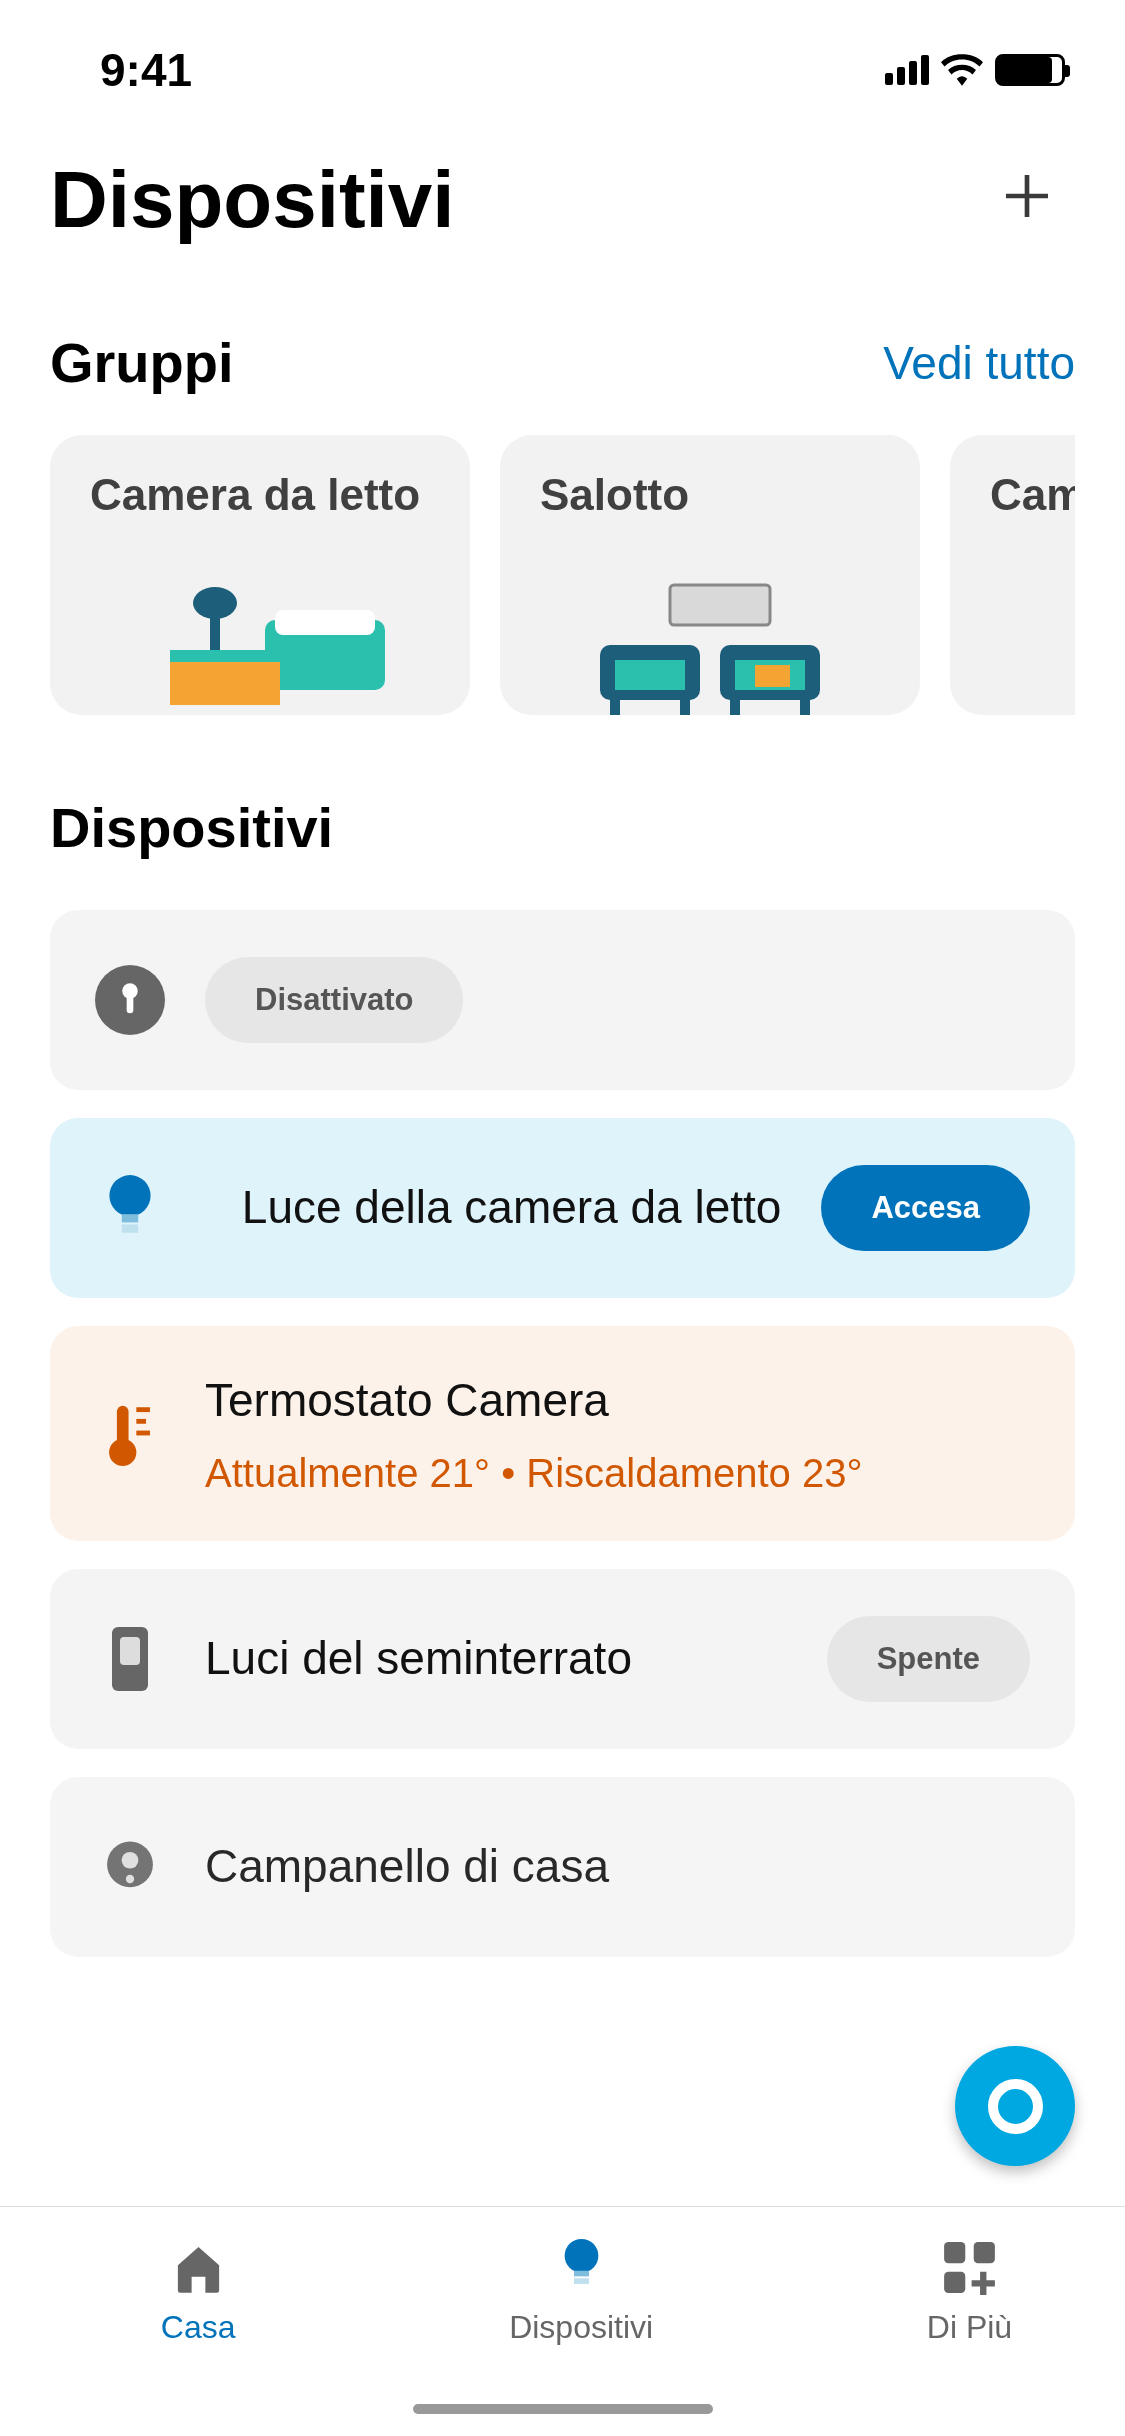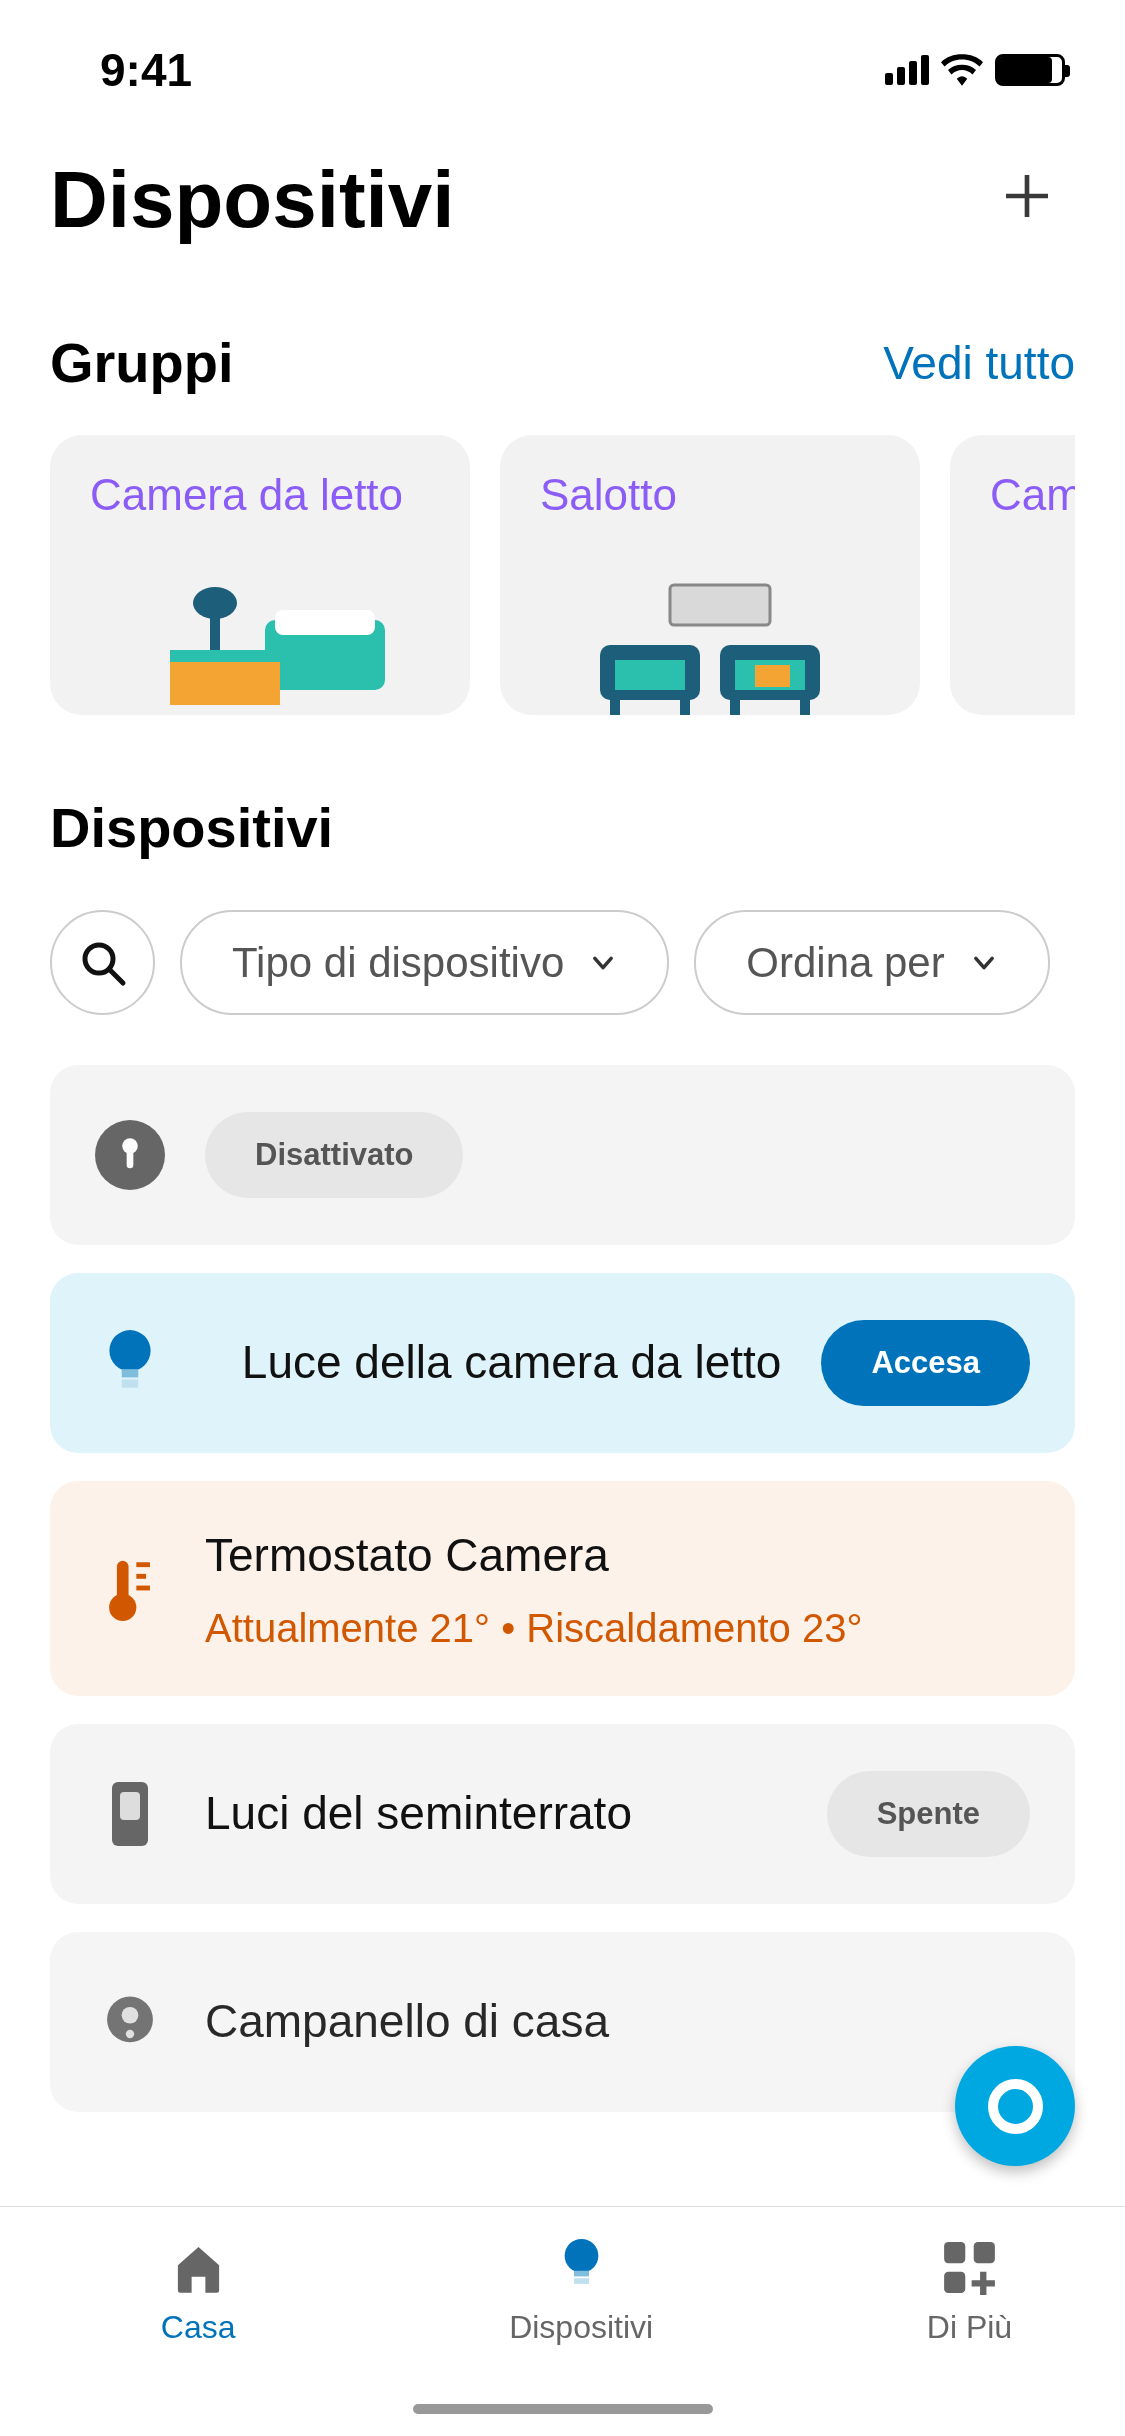--- a/index.html
+++ b/index.html
@@ -51,21 +51,21 @@
 
   .groups-row { display:flex; gap:30px; overflow:hidden; }
   .group-card {
     flex: 0 0 420px;
     height: 280px;
     background:#f2f2f2;
     border-radius:32px;
     padding:35px 40px;
     position:relative;
   }
-  .group-card-title { font-size:44px; font-weight:400; color:#8b5cf6;}
+  .group-card-title { font-size:44px; font-weight:700; color:#404040;}
   .group-illust { position:absolute; bottom:0; left:0; right:0; height:150px; display:flex; justify-content:center; align-items:flex-end;}
 
   
   .devices-section { padding: 60px 50px 20px; }
   .devices-section h2 { font-size:56px; font-weight:700; margin-bottom:50px;}
   .filter-row { display:flex; gap:25px; align-items:center; margin-bottom:50px;}
   .search-circle {
     width:105px; height:105px; border:2px solid #ccc; border-radius:50%;
     display:flex; align-items:center; justify-content:center; color:#333;
   }
@@ -188,40 +188,20 @@
     </div>
     <div class="group-card">
       <div class="group-card-title">Camera</div>
     </div>
   </div>
 </div>
 
 <div class="devices-section">
   <h2>Dispositivi</h2>
 
-  <div class="filter-row">
-    <div class="search-circle">
-      <svg width="48" height="48" viewBox="0 0 24 24">
-          <circle cx="10" cy="10" r="7" fill="none" stroke="#111" stroke-width="2.5"></circle>
-          <line x1="15" y1="15" x2="22" y2="22" stroke="#111" stroke-width="2.5" stroke-linecap="round"></line>
-        </svg>
-    </div>
-    <div class="filter-pill">
-      <span>Tipo di dispositivo</span>
-      <svg class="chev" width="28" height="28" viewBox="0 0 24 24">
-          <path d="M5 8l7 8 7-8" fill="none" stroke="#333" stroke-width="3" stroke-linecap="round" stroke-linejoin="round"></path>
-        </svg>
-    </div>
-    <div class="filter-pill">
-      <span>Ordina per</span>
-      <svg class="chev" width="28" height="28" viewBox="0 0 24 24">
-          <path d="M5 8l7 8 7-8" fill="none" stroke="#333" stroke-width="3" stroke-linecap="round" stroke-linejoin="round"></path>
-        </svg>
-    </div>
-  </div>
 
   <div class="device-card">
     <div class="device-icon">
       <div class="lock-circle">
         <svg width="30" height="40" viewBox="0 0 12 18">
             <circle cx="6" cy="5" r="3.5" fill="#fff"></circle>
             <rect x="4.5" y="7" width="3" height="8" rx="1.5" fill="#fff"></rect>
           </svg>
       </div>
     </div>

